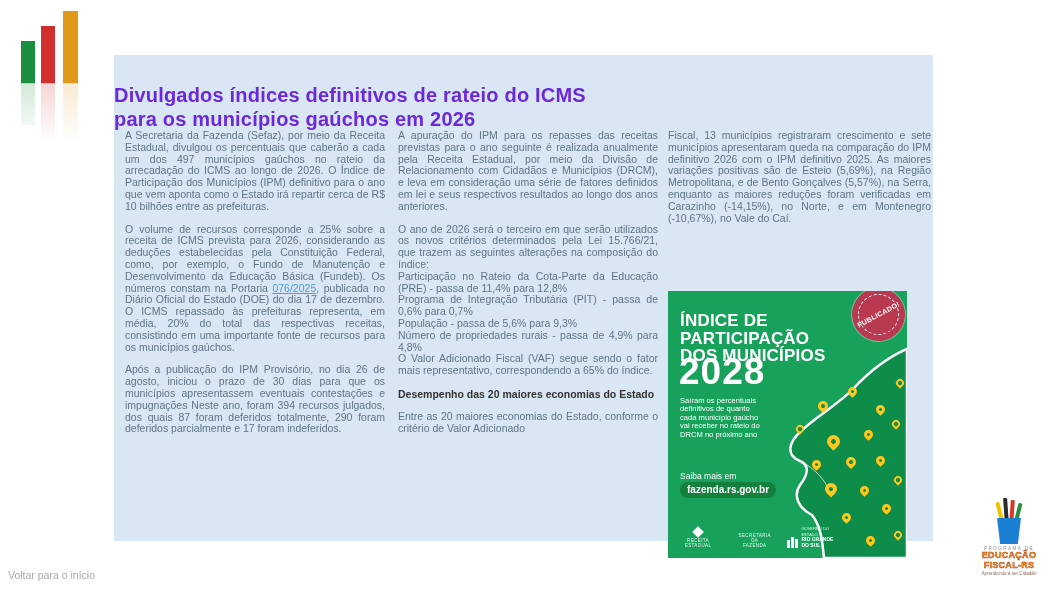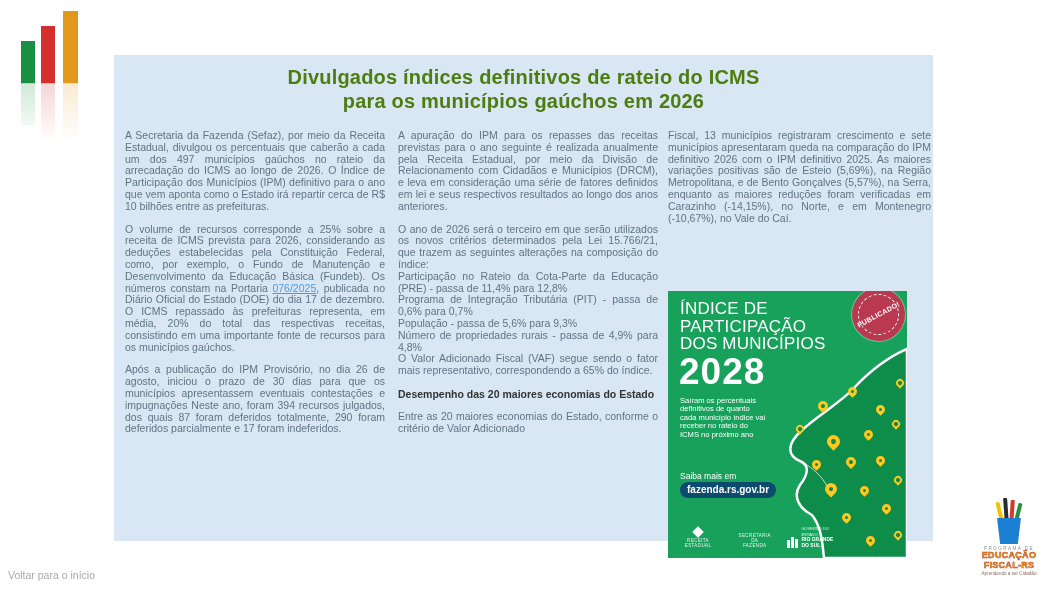--- a/index.html
+++ b/index.html
@@ -13,40 +13,40 @@
   .bar { position:absolute; bottom:0; }
   .bar.g { left:0;  width:14px; height:42px; background:#1a8f42; }
   .bar.r { left:20px; width:14px; height:57px; background:#d32f2f; }
   .bar.o { left:42px; width:15px; height:72px; background:#e0991a; }
   .bars-reflect { position:relative; width:60px; height:72px; transform:scaleY(-1); opacity:.35; }
   .reflect-fade { position:absolute; left:0; top:73px; width:60px; height:75px;
     background:linear-gradient(to bottom, rgba(255,255,255,.45), #fff 78%); }
 
   
   .panel { position:absolute; left:114px; top:55px; width:819px; height:486px; background:#d8e7f3; }
-  .title { text-align:center; margin-top:10px; font-size:20px; line-height:24px; font-weight:bold;
-    color:#4d7c0f; letter-spacing:.2px; }
+  .title { text-align:left; margin-top:28px; font-size:20px; line-height:24px; font-weight:bold;
+    color:#6d28d9; letter-spacing:.2px; }
 
   .col { position:absolute; top:75px; font-size:10.5px; line-height:11.8px; color:#5f7484; text-align:justify; }
   .col p { margin-bottom:11px; }
   .col .crit { text-align:justify; }
   .col h3 { font-size:10.5px; line-height:12px; color:#333333; margin-bottom:11px; font-weight:bold; text-align:left; }
   .col1 { left:11px; width:260px; }
   .col2 { left:284px; width:260px; }
   .col3 { left:554px; width:263px; }
   a.portaria { color:#4f9bd8; text-decoration:underline; cursor:pointer; }
 
   
   .info { position:absolute; left:668px; top:291px; width:239px; height:267px; background:#17a15b;
     overflow:hidden; color:#fff; }
-  .info-title { position:absolute; left:12px; top:9px; font-weight:normal; font-size:17px; line-height:17.5px; letter-spacing:.2px; }
+  .info-title { position:absolute; left:12px; top:21px; font-weight:bold; font-size:17px; line-height:17.5px; letter-spacing:.2px; }
   .info-year  { position:absolute; left:11px; top:60px; font-weight:bold; font-size:37px; letter-spacing:1px; }
   .info-body  { position:absolute; left:12px; top:106px; width:88px; font-size:7.6px; line-height:8.4px; }
   .info-more  { position:absolute; left:12px; top:180px; font-size:8.5px; }
-  .info-pill  { position:absolute; left:12px; top:191px; background:#0c4a6e; color:#fff; font-weight:bold;
+  .info-pill  { position:absolute; left:12px; top:191px; background:#15803d; color:#fff; font-weight:bold;
     font-size:10px; padding:2px 7px 3px; border-radius:10px; }
   .map-svg { position:absolute; left:88px; top:48px; }
   .pin { position:absolute; background:#ffc81e; border-radius:50% 50% 50% 0; transform:rotate(-45deg); }
   .pin::after { content:""; position:absolute; left:30%; top:30%; width:40%; height:40%; border-radius:50%; background:#0d8c4a; }
   .stamp { position:absolute; right:2px; top:-3px; width:53px; height:53px; border-radius:50%; background:#b93a50;
     transform:rotate(-28deg); display:flex; align-items:center; justify-content:center;
     box-shadow:0 0 0 1px rgba(255,255,255,.35); }
   .stamp-inner { width:41px; height:41px; border:1px dashed #fff; border-radius:50%; display:flex;
     align-items:center; justify-content:center; font-size:7px; font-weight:bold; letter-spacing:.3px; color:#fff; }
   .info-logos { position:absolute; left:6px; bottom:10px; width:170px; display:flex; justify-content:center;
@@ -154,21 +154,21 @@
     <div class="stamp">
       <div class="stamp-inner">PUBLICADO!</div>
     </div>
 
     <div class="info-title">
       <span>ÍNDICE DE</span><br>
       <span>PARTICIPAÇÃO</span><br>
       <span>DOS MUNICÍPIOS</span>
     </div>
     <div class="info-year">2028</div>
-    <div class="info-body">Saíram os percentuais definitivos de quanto cada município índice vai receber no rateio do ICMS no próximo ano</div>
+    <div class="info-body">Saíram os percentuais definitivos de quanto cada município gaúcho vai receber no rateio do DRCM no próximo ano</div>
     <div class="info-more">Saiba mais em</div>
     <div class="info-pill">fazenda.rs.gov.br</div>
 
     <div class="info-logos">
       <div class="ilogo">
         <div class="diamond">◆</div>
         <div class="tiny">RECEITA ESTADUAL</div>
       </div>
       <div class="ilogo">
         <div class="tiny">SECRETARIA DA</div>

